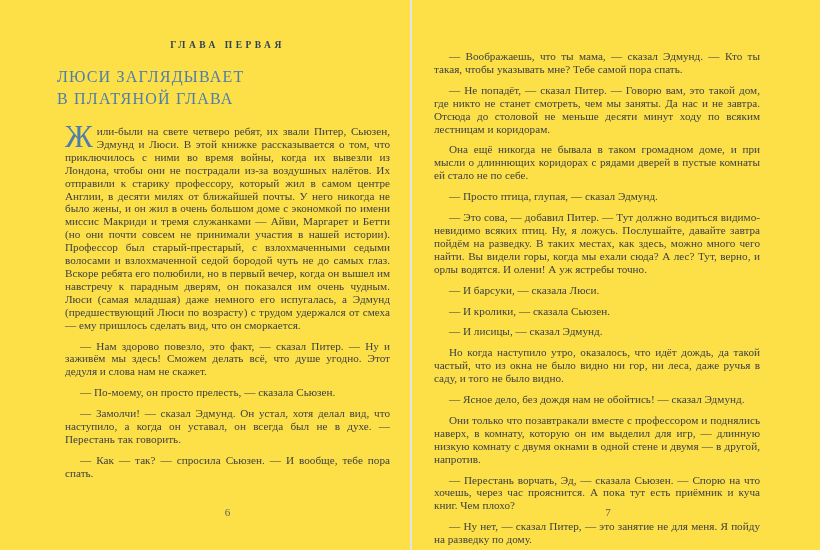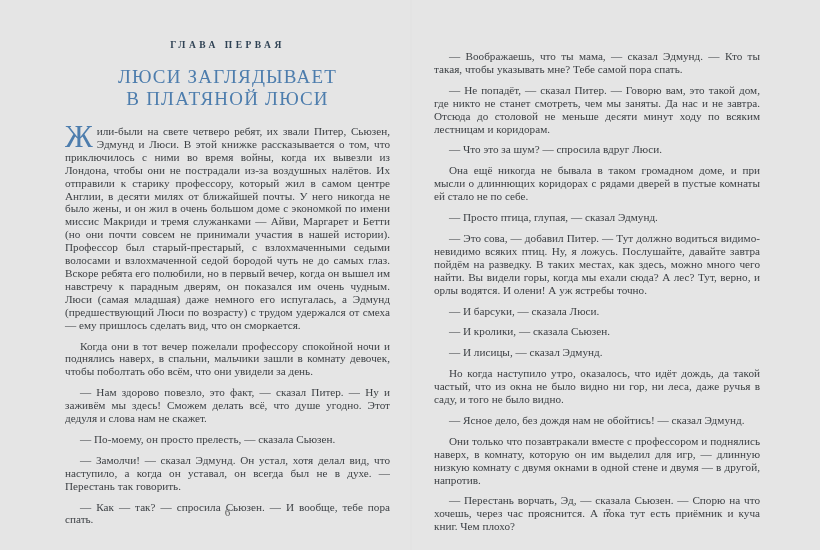--- a/index.html
+++ b/index.html
@@ -8,21 +8,21 @@
     background: #ffffff;
     width: 820px;
     height: 550px;
     overflow: hidden;
     font-family: "Liberation Serif", "DejaVu Serif", serif;
   }
   .spread {
     position: relative;
     width: 820px;
     height: 550px;
-    background: #e5e5e5;
+    background: #fde047;
   }
   .gutter {
     position: absolute;
     left: 410px;
     top: 0;
     width: 2px;
     height: 550px;
     background: #e3e3e3;
   }
   .page {
@@ -34,22 +34,21 @@
 
   .chapter-label {
     text-align: center;
     font-size: 9.5px;
     font-weight: 700;
     letter-spacing: 3.5px;
     color: #2f4254;
     margin: 0 0 16px 0;
   }
   .chapter-title {
-    text-align: center;
-    font-size: 19px;
+    font-size: 16px;
     font-weight: 400;
     letter-spacing: 1.2px;
     line-height: 22px;
     color: #4d7dad;
     margin: 0 0 15px 0;
   }
   .body-col {
     font-size: 11.2px;
     line-height: 12.9px;
     color: #3d4145;
@@ -82,45 +81,44 @@
 <body>
 
 <div class="spread">
 
   <div class="gutter"></div>
 
   <div class="page left">
     <div class="chapter-label">ГЛАВА ПЕРВАЯ</div>
     <div class="chapter-title">
       <span>ЛЮСИ ЗАГЛЯДЫВАЕТ</span><br>
-      <span>В ПЛАТЯНОЙ ЛЮСИ</span>
+      <span>В ПЛАТЯНОЙ ГЛАВА</span>
     </div>
     <div class="body-col">
       <p class="no-indent"><span class="dropcap">Ж</span><span>или-были на свете четверо ребят, их звали Питер, Сьюзен, Эдмунд и Люси. В этой книжке рассказывается о том, что приключилось с ними во время войны, когда их вывезли из Лондона, чтобы они не пострадали из-за воздушных налётов. Их отправили к старику профессору, который жил в самом центре Англии, в десяти милях от ближайшей почты. У него никогда не было жены, и он жил в очень большом доме с экономкой по имени миссис Макриди и тремя служанками — Айви, Маргарет и Бетти (но они почти совсем не принимали участия в нашей истории). Профессор был старый-престарый, с взлохмаченными седыми волосами и взлохмаченной седой бородой чуть не до самых глаз. Вскоре ребята его полюбили, но в первый вечер, когда он вышел им навстречу к парадным дверям, он показался им очень чудным. Люси (самая младшая) даже немного его испугалась, а Эдмунд (предшествующий Люси по возрасту) с трудом удержался от смеха — ему пришлось сделать вид, что он сморкается.</span></p>
-      <p>Когда они в тот вечер пожелали профессору спокойной ночи и поднялись наверх, в спальни, мальчики зашли в комнату девочек, чтобы поболтать обо всём, что они увидели за день.</p>
       <p>— Нам здорово повезло, это факт, — сказал Питер. — Ну и заживём мы здесь! Сможем делать всё, что душе угодно. Этот дедуля и слова нам не скажет.</p>
       <p>— По-моему, он просто прелесть, — сказала Сьюзен.</p>
       <p>— Замолчи! — сказал Эдмунд. Он устал, хотя делал вид, что наступило, а когда он уставал, он всегда был не в духе. — Перестань так говорить.</p>
       <p>— Как — так? — спросила Сьюзен. — И вообще, тебе пора спать.</p>
     </div>
   </div>
   <div class="page-number left">6</div>
 
   <div class="page right">
     <div class="body-col">
       <p>— Воображаешь, что ты мама, — сказал Эдмунд. — Кто ты такая, чтобы указывать мне? Тебе самой пора спать.</p>
       <p>— Не попадёт, — сказал Питер. — Говорю вам, это такой дом, где никто не станет смотреть, чем мы заняты. Да нас и не завтра. Отсюда до столовой не меньше десяти минут ходу по всяким лестницам и коридорам.</p>
-      <p>— Что это за шум? — спросила вдруг Люси.</p>
       <p>Она ещё никогда не бывала в таком громадном доме, и при мысли о длиннющих коридорах с рядами дверей в пустые комнаты ей стало не по себе.</p>
       <p>— Просто птица, глупая, — сказал Эдмунд.</p>
       <p>— Это сова, — добавил Питер. — Тут должно водиться видимо-невидимо всяких птиц. Ну, я ложусь. Послушайте, давайте завтра пойдём на разведку. В таких местах, как здесь, можно много чего найти. Вы видели горы, когда мы ехали сюда? А лес? Тут, верно, и орлы водятся. И олени! А уж ястребы точно.</p>
       <p>— И барсуки, — сказала Люси.</p>
       <p>— И кролики, — сказала Сьюзен.</p>
       <p>— И лисицы, — сказал Эдмунд.</p>
       <p>Но когда наступило утро, оказалось, что идёт дождь, да такой частый, что из окна не было видно ни гор, ни леса, даже ручья в саду, и того не было видно.</p>
       <p>— Ясное дело, без дождя нам не обойтись! — сказал Эдмунд.</p>
       <p>Они только что позавтракали вместе с профессором и поднялись наверх, в комнату, которую он им выделил для игр, — длинную низкую комнату с двумя окнами в одной стене и двумя — в другой, напротив.</p>
       <p>— Перестань ворчать, Эд, — сказала Сьюзен. — Спорю на что хочешь, через час прояснится. А пока тут есть приёмник и куча книг. Чем плохо?</p>
+      <p>— Ну нет, — сказал Питер, — это занятие не для меня. Я пойду на разведку по дому.</p>
     </div>
   </div>
   <div class="page-number right">7</div>
 
 </div>
 
 </body></html>

